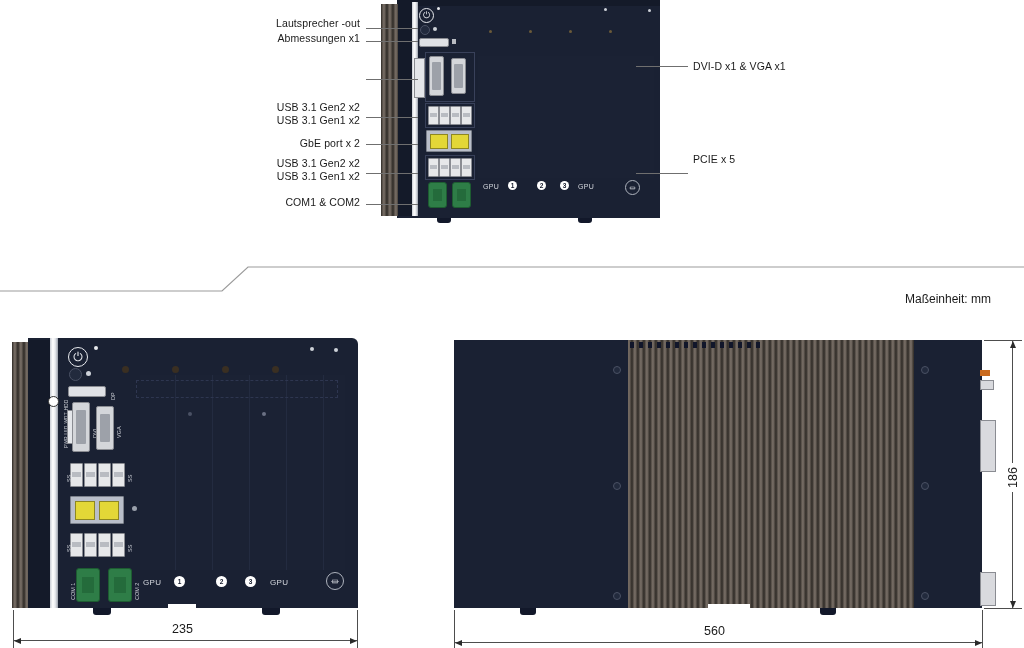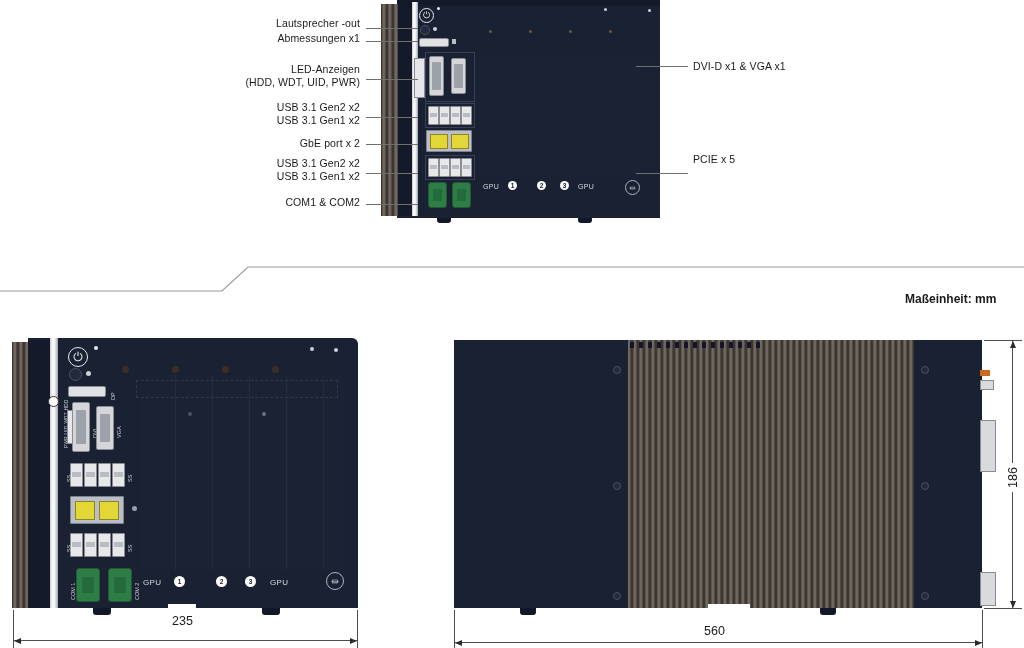--- a/index.html
+++ b/index.html
@@ -190,39 +190,37 @@
     <div class="leader" style="left:366px;top:28px;width:52px;"></div>
     <div class="leader" style="left:366px;top:41px;width:52px;"></div>
     <div class="leader" style="left:366px;top:79px;width:52px;"></div>
     <div class="leader" style="left:366px;top:117px;width:52px;"></div>
     <div class="leader" style="left:366px;top:144px;width:52px;"></div>
     <div class="leader" style="left:366px;top:173px;width:52px;"></div>
     <div class="leader" style="left:366px;top:204px;width:52px;"></div>
 
     <div class="callout right-al" style="left:200px;top:17px;width:160px;">Lautsprecher -out</div>
     <div class="callout right-al" style="left:200px;top:32px;width:160px;">Abmessungen x1</div>
-    <div class="callout right-al" style="left:180px;top:63px;width:180px;">LED-Anzeigen
-(HDD, WDT, UID, PWR)</div>
     <div class="callout right-al" style="left:200px;top:101px;width:160px;">USB 3.1 Gen2 x2</div>
     <div class="callout right-al" style="left:200px;top:114px;width:160px;">USB 3.1 Gen1 x2</div>
     <div class="callout right-al" style="left:200px;top:137px;width:160px;">GbE port x 2</div>
     <div class="callout right-al" style="left:200px;top:157px;width:160px;">USB 3.1 Gen2 x2</div>
     <div class="callout right-al" style="left:200px;top:170px;width:160px;">USB 3.1 Gen1 x2</div>
     <div class="callout right-al" style="left:200px;top:196px;width:160px;">COM1 &amp; COM2</div>
 
     <div class="leader" style="left:636px;top:66px;width:52px;"></div>
     <div class="leader" style="left:636px;top:173px;width:52px;"></div>
     <div class="callout left-al" style="left:693px;top:60px;width:180px;">DVI-D x1 &amp; VGA x1</div>
     <div class="callout left-al" style="left:693px;top:153px;width:180px;">PCIE x 5</div>
   </div>
 
   <svg class="abs" style="left:0;top:255px;width:1024px;height:50px;" viewBox="0 0 1024 50">
     <polyline points="0,36 222,36 248,12 1024,12" fill="none" stroke="#9b9b9b" stroke-width="1.2"></polyline>
   </svg>
-  <div class="unit-note" style="left:905px;top:292px;font-weight:bold;">Maßeinheit: mm</div>
+  <div class="unit-note" style="left:905px;top:292px;">Maßeinheit: mm</div>
 
   <div class="abs" style="left:0;top:330px;width:400px;height:318px;">
 
     <div class="fin-strip" style="left:12px;top:12px;width:18px;height:266px;"></div>
 
     <div class="chassis" style="left:28px;top:8px;width:330px;height:270px;border-radius:0 6px 0 0;"></div>
 
     <div class="abs navy-d" style="left:28px;top:10px;width:22px;height:268px;"></div>
 
     <div class="rail" style="left:50px;top:8px;width:8px;height:270px;"></div>
@@ -306,21 +304,21 @@
 
     <div class="foot" style="left:93px;top:278px;width:18px;height:7px;"></div>
     <div class="foot" style="left:262px;top:278px;width:18px;height:7px;"></div>
     <div class="abs" style="left:168px;top:274px;width:28px;height:6px;background:#ffffff;"></div>
 
     <div class="dimline" style="left:13px;top:280px;width:1px;height:38px;"></div>
     <div class="dimline" style="left:357px;top:280px;width:1px;height:38px;"></div>
     <div class="dimline" style="left:13px;top:310px;width:345px;height:1px;"></div>
     <div class="arrow-l" style="left:14px;top:308px;"></div>
     <div class="arrow-r" style="left:350px;top:308px;"></div>
-    <div class="dimtext" style="left:168px;top:284px;">235</div>
+    <div class="dimtext" style="left:168px;top:292px;">235</div>
   </div>
 
   <div class="abs" style="left:440px;top:330px;width:584px;height:318px;">
 
     <div class="chassis" style="left:14px;top:10px;width:528px;height:268px;"></div>
 
     <div class="fin-strip" style="left:186px;top:10px;width:290px;height:268px;"></div>
 
     <div class="abs" style="left:190px;top:12px;width:130px;height:6px;
                 background:repeating-linear-gradient(90deg,#11162a 0 4px,transparent 4px 9px);"></div>

